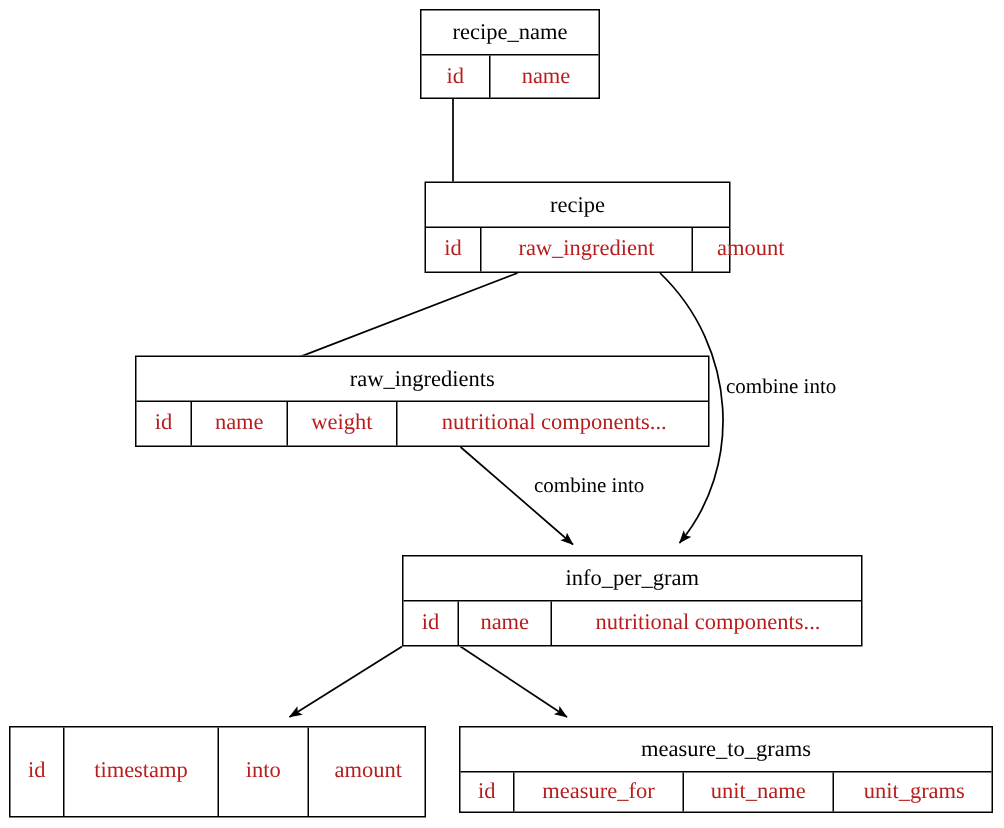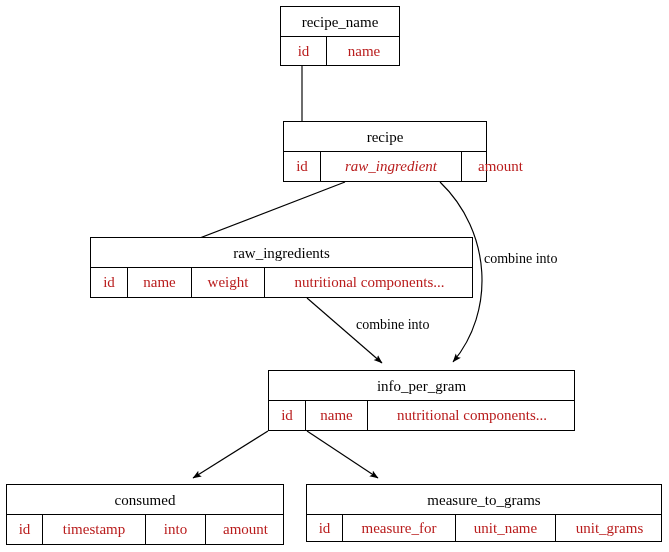--- a/index.html
+++ b/index.html
@@ -94,21 +94,21 @@
         <div class="entity-title">recipe_name</div>
         <div class="entity-cols">
           <div class="col" style="flex: 0 0 46px;">id</div>
           <div class="col" style="flex: 0 0 74px;">name</div>
         </div>
       </div>
       <div class="entity" style="left: 283px; top: 121px; width: 204px; height: 61px;">
         <div class="entity-title">recipe</div>
         <div class="entity-cols">
           <div class="col" style="flex: 0 0 37px;">id</div>
-          <div class="col" style="flex: 0 0 141px; font-style: italic;">raw_ingredient</div>
+          <div class="col" style="flex: 0 0 141px;">raw_ingredient</div>
           <div class="col" style="flex: 0 0 77px;">amount</div>
         </div>
       </div>
       <div class="entity" style="left: 90px; top: 237px; width: 383px; height: 61px;">
         <div class="entity-title">raw_ingredients</div>
         <div class="entity-cols">
           <div class="col" style="flex: 0 0 37px;">id</div>
           <div class="col" style="flex: 0 0 64px;">name</div>
           <div class="col" style="flex: 0 0 73px;">weight</div>
           <div class="col" style="flex: 0 0 209px;">nutritional components...</div>
@@ -116,21 +116,20 @@
       </div>
       <div class="entity" style="left: 268px; top: 370px; width: 307px; height: 61px;">
         <div class="entity-title">info_per_gram</div>
         <div class="entity-cols">
           <div class="col" style="flex: 0 0 37px;">id</div>
           <div class="col" style="flex: 0 0 62px;">name</div>
           <div class="col" style="flex: 0 0 208px;">nutritional components...</div>
         </div>
       </div>
       <div class="entity" style="left: 6px; top: 484px; width: 278px; height: 61px;">
-        <div class="entity-title">consumed</div>
         <div class="entity-cols">
           <div class="col" style="flex: 0 0 36px;">id</div>
           <div class="col" style="flex: 0 0 103px;">timestamp</div>
           <div class="col" style="flex: 0 0 60px;">into</div>
           <div class="col" style="flex: 0 0 79px;">amount</div>
         </div>
       </div>
       <div class="entity" style="left: 306px; top: 484px; width: 356px; height: 58px;">
         <div class="entity-title">measure_to_grams</div>
         <div class="entity-cols">

